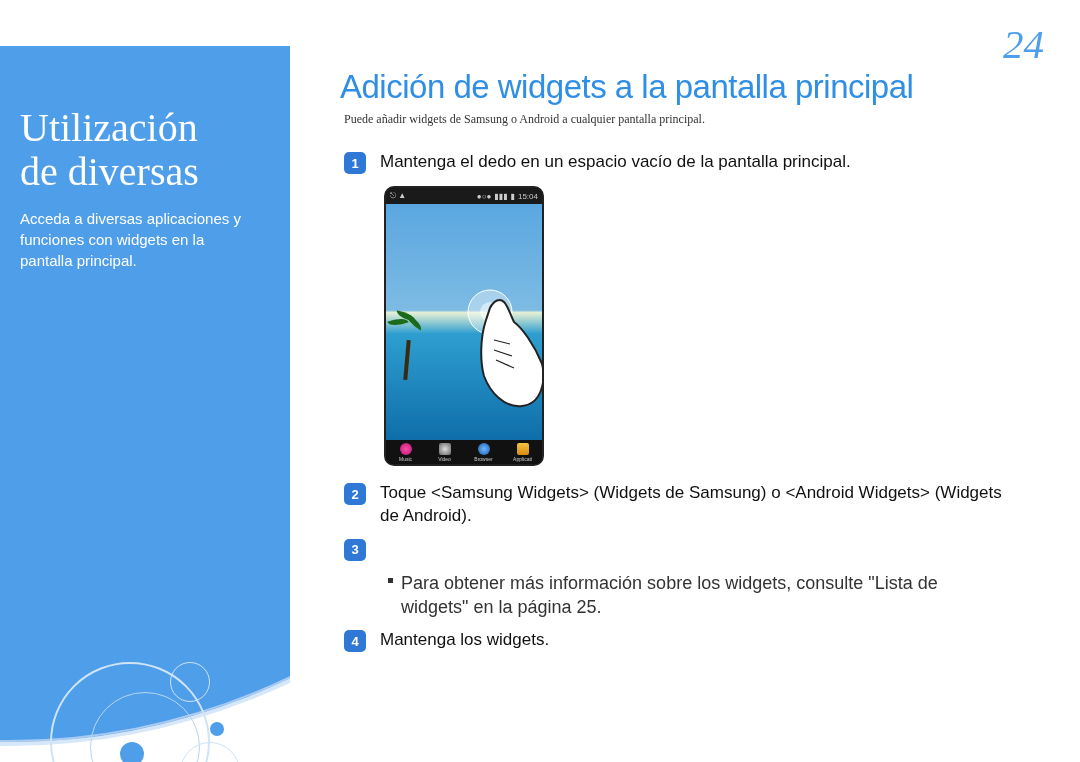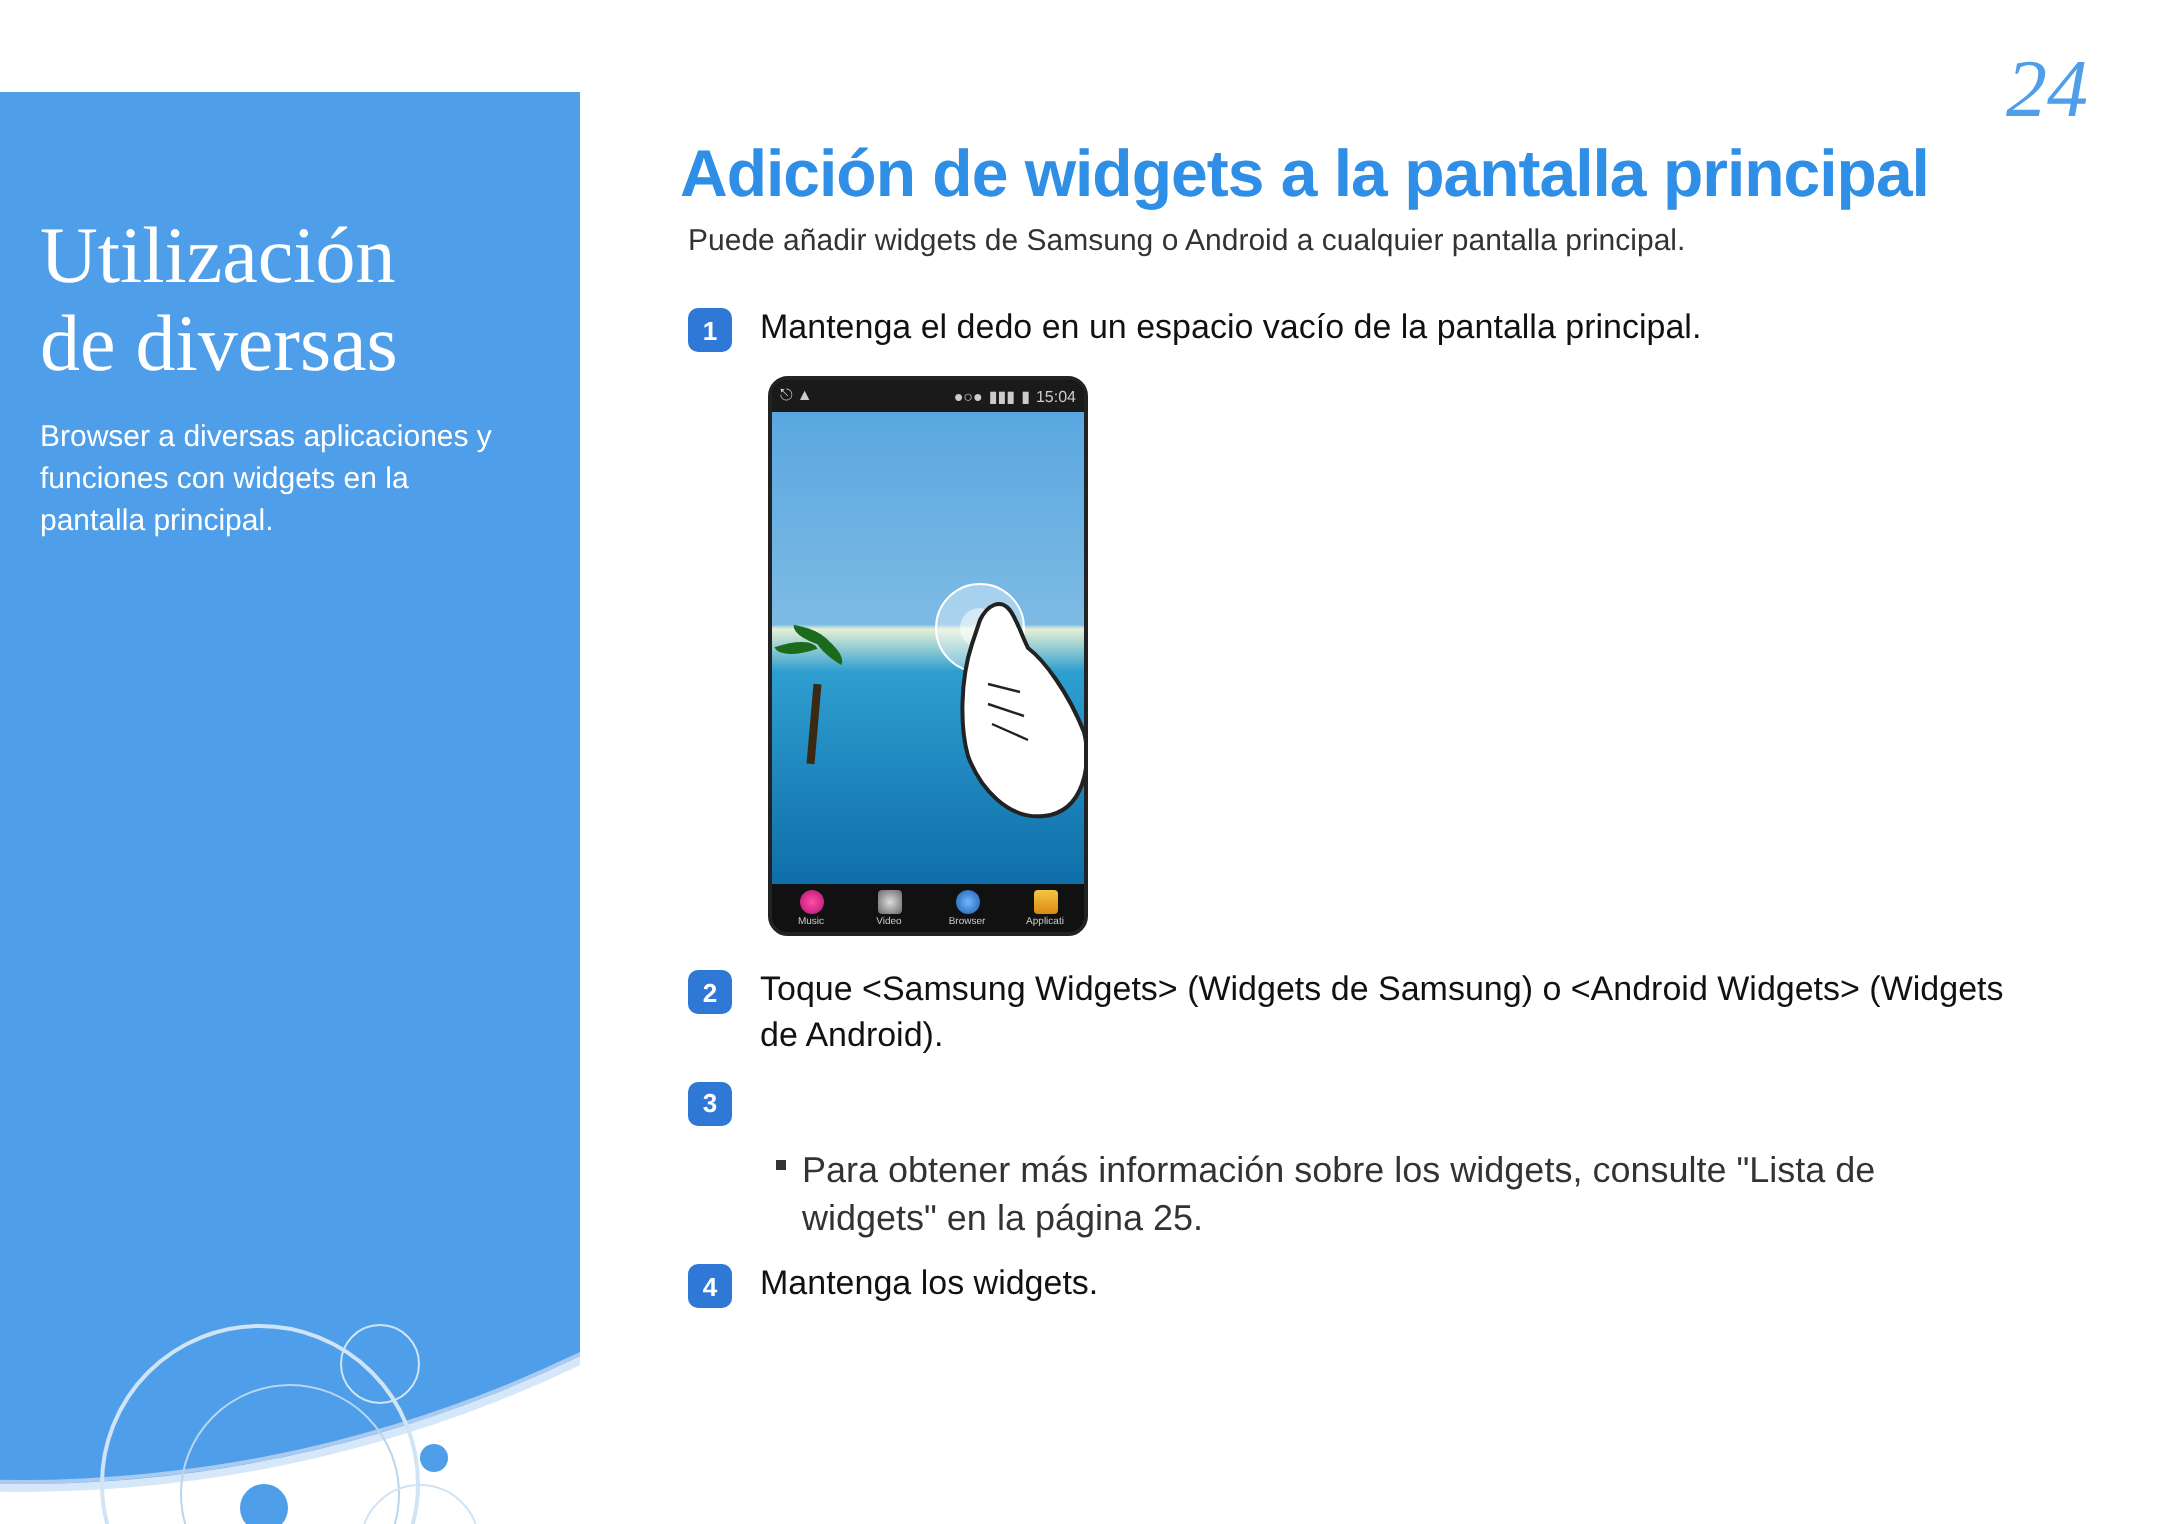--- a/index.html
+++ b/index.html
@@ -28,22 +28,22 @@
   .ring.big { width: 160px; height: 160px; left: -10px; top: -60px; border: 2px solid #cfe4f6; }
   .ring.mid { width: 110px; height: 110px; left: 30px; top: -30px; border: 1px solid #b8d6ef; }
   .ring.sm { width: 60px; height: 60px; left: 120px; top: 20px; border: 1px solid #cfe4f6; }
   .ring.sm2 { width: 40px; height: 40px; left: 110px; top: -60px; border: 1px solid #cfe4f6; }
   .dot { position: absolute; border-radius: 50%; background: #4e9eea; }
   .dot.d1 { width: 24px; height: 24px; left: 60px; top: 20px; }
   .dot.d2 { width: 14px; height: 14px; left: 150px; top: 0px; }
 
   
   .content { position: absolute; left: 340px; top: 68px; width: 700px; }
-  .heading { font-size: 33px; font-weight: bold; color: #2f8ee5; letter-spacing: -0.5px; }
-  .subdesc { font-size: 15px; color: #333; margin-top: 6px; margin-left: 4px; }
+  .heading { font-size: 33px; font-weight: normal; color: #2f8ee5; letter-spacing: -0.5px; }
+  .subdesc { font-size: 12px; color: #333; margin-top: 6px; margin-left: 4px; font-family: Liberation Serif, serif; }
 
   .steps { margin-top: 24px; margin-left: 4px; }
   .step { display: flex; align-items: flex-start; gap: 14px; margin-bottom: 10px; }
   .step-num { flex: 0 0 auto; width: 22px; height: 22px; border-radius: 5px; background: #2f78d6; color: #fff; font-size: 13px; font-weight: bold; display: flex; align-items: center; justify-content: center; margin-top: 1px; }
   .step-text { font-size: 17px; color: #111; line-height: 1.35; max-width: 640px; }
 
   .phone-block { margin: 12px 0 16px 40px; }
 
   .sub-bullet { display: flex; align-items: flex-start; gap: 8px; margin: 4px 0 10px 44px; }
   .sub-bullet .sq { width: 5px; height: 5px; background: #333; margin-top: 7px; flex: 0 0 auto; }
@@ -81,21 +81,21 @@
 
   <div class="page-number">24</div>
 
   <div class="sidebar">
     <div class="bubble"></div>
     <div class="sidebar-content">
       <div class="sidebar-title">
         <span>Utilización</span><br>
         <span>de diversas</span>
       </div>
-      <div class="sidebar-desc">Browser a diversas aplicaciones y funciones con widgets en la pantalla principal.</div>
+      <div class="sidebar-desc">Acceda a diversas aplicaciones y funciones con widgets en la pantalla principal.</div>
     </div>
   </div>
 
   <div class="deco">
     <div class="ring big"></div>
     <div class="ring mid"></div>
     <div class="ring sm"></div>
     <div class="ring sm2"></div>
     <div class="dot d1"></div>
     <div class="dot d2"></div>

